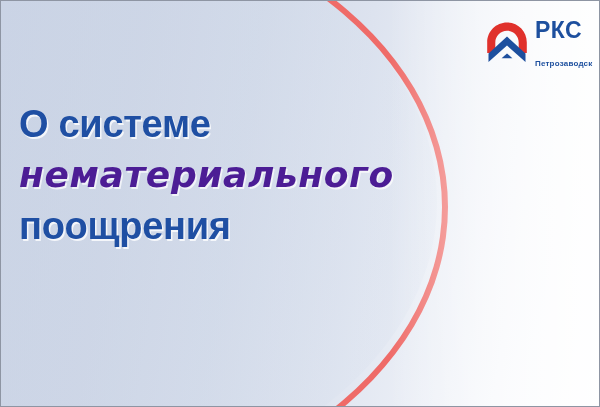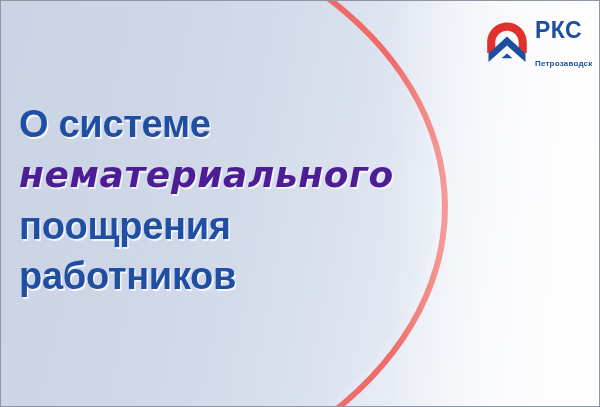--- a/index.html
+++ b/index.html
@@ -172,16 +172,15 @@
     <div class="logo-text">
       <span class="logo-abbr">РКС</span>
       <span class="logo-city">Петрозаводск</span>
     </div>
   </div>
 
   <div class="headline">
     <div class="hl-line hl-blue hl-l1">О системе</div>
     <div class="hl-line hl-red">нематериального</div>
     <div class="hl-line hl-blue hl-l3">поощрения</div>
-    <div class="hl-line hl-blue hl-l4">работников</div>
   </div>
 
 </div>
 
 </body></html>

